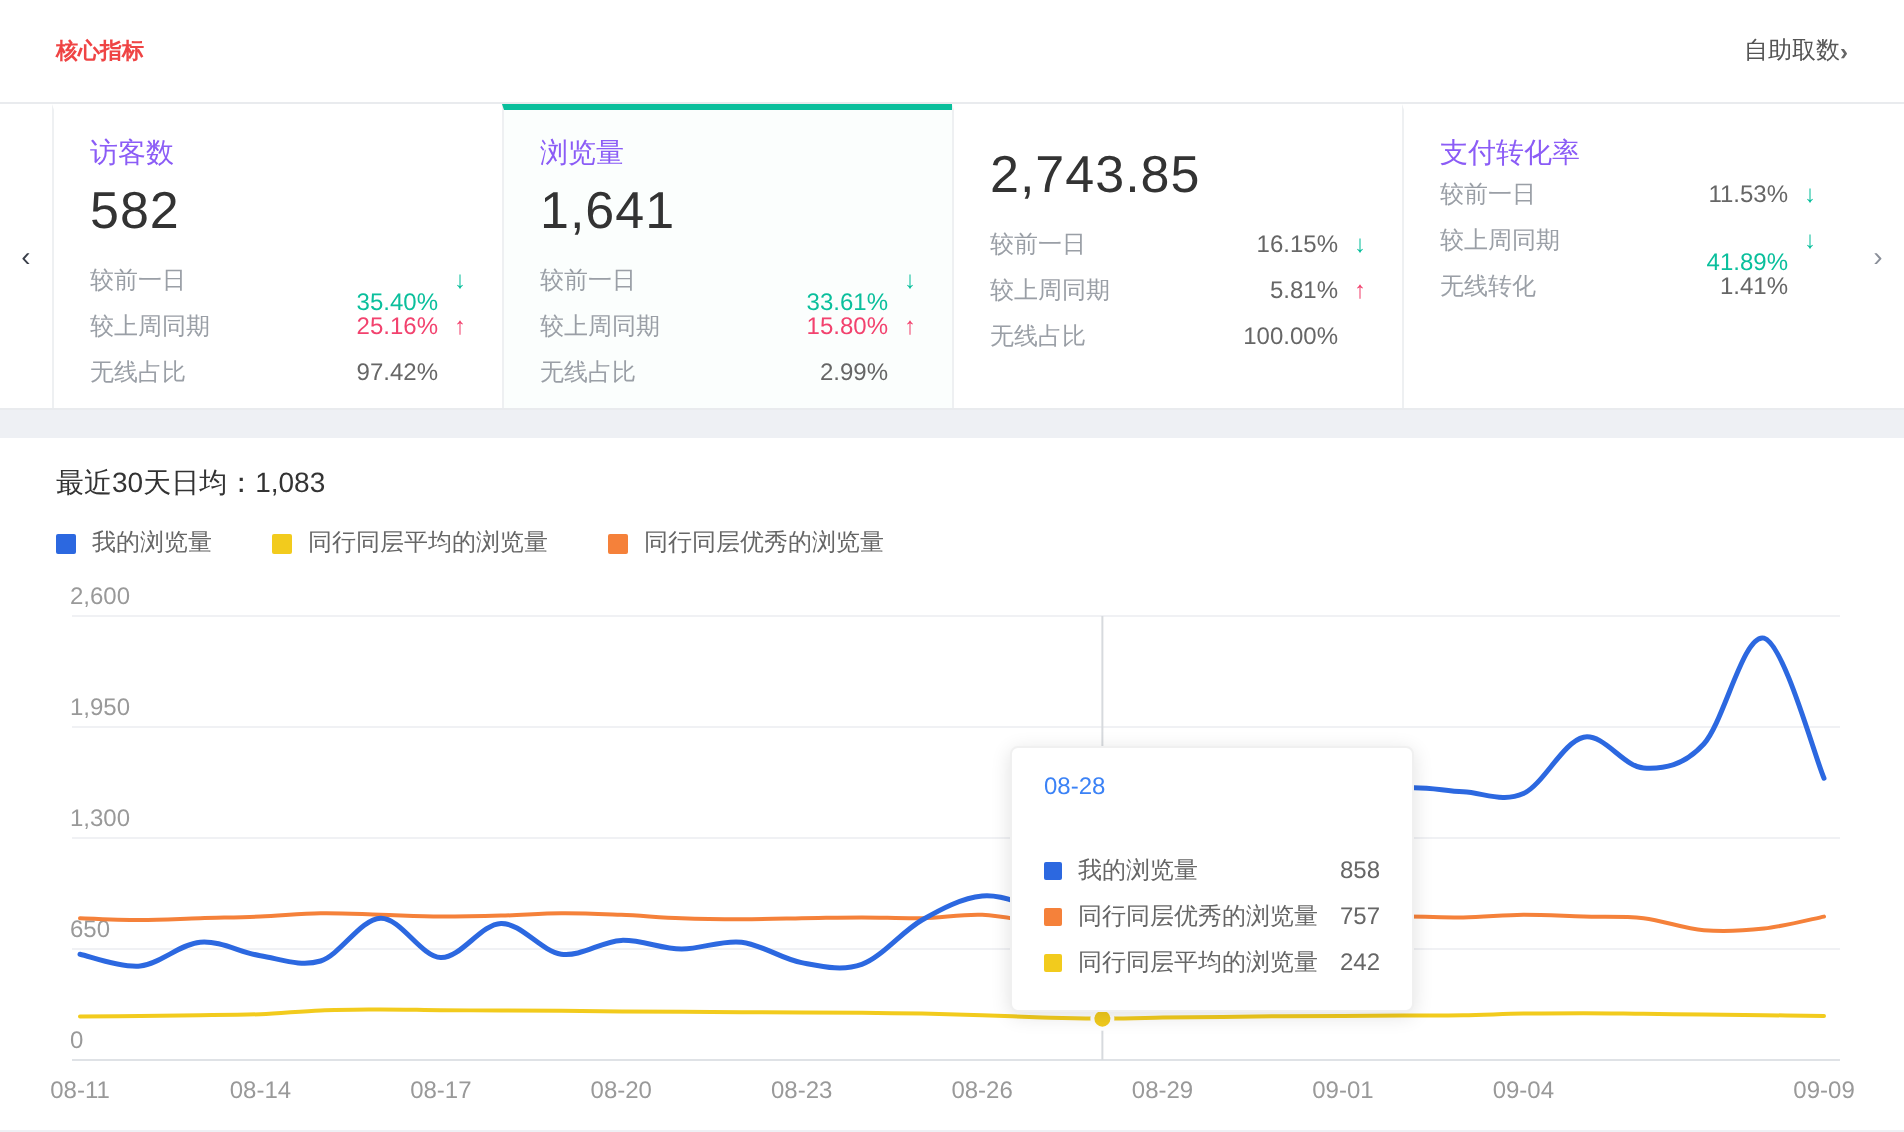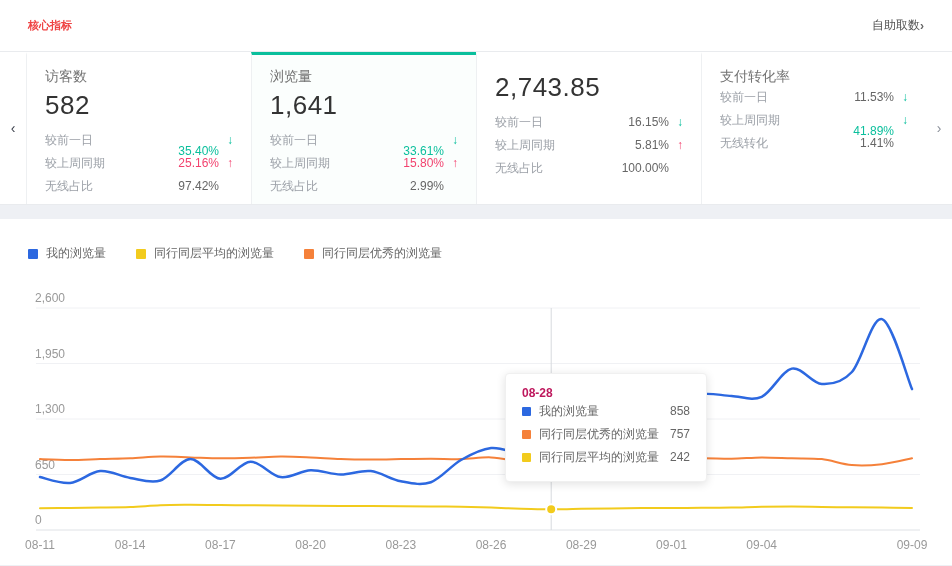--- a/index.html
+++ b/index.html
@@ -16,21 +16,21 @@
 
   
   .metrics { display:flex; height:153px; background:#fff; border-bottom:1px solid #e9ebee; }
   .gutter { width:26px; display:flex; align-items:center; justify-content:center;
             font-size:14px; color:#3a3f4a; cursor:pointer; background:#fff; }
   .gutter.right { color:#8a8f99; }
   .card { flex:1; border-left:1px solid #eef0f2; border-top:3px solid transparent;
           padding:13px 18px 0 18px; background:#fff; cursor:pointer; }
   .card:last-of-type { border-right:1px solid #eef0f2; }
   .card.selected { border-top-color:#0abf9c; background:#fbfefd; }
-  .card-title { font-size:14px; color:#737373; }
+  .card-title { font-size:14px; color:#8b5cf6; }
   .card-value { font-size:26px; color:#333; margin:4px 0 8px; letter-spacing:.5px; }
   .crow { display:flex; justify-content:space-between; align-items:center;
           font-size:12px; line-height:23px; height:23px; }
   .crow-label { color:#9a9fa6; }
   .crow-right { display:flex; align-items:center; }
   .crow-value.c-gray { color:#666; }
   .crow-value.c-green { color:#0abf9c;margin-top:22px; }
   .crow-value.c-red { color:#f2426e; }
   .crow-arrow { width:14px; text-align:right; font-weight:700; font-size:12px; }
   .crow-arrow.a-green { color:#0abf9c; }
@@ -44,21 +44,21 @@
   .legend { display:flex; align-items:center; gap:30px; margin-top:12px; }
   .legend-item { display:flex; align-items:center; gap:8px; font-size:12px; color:#666; cursor:pointer; }
   .swatch { width:10px; height:10px; display:inline-block; border-radius:1px; }
 
   .chart-canvas { position:absolute; left:0; top:0; width:952px; height:346px; }
 
   
   .tooltip { position:absolute; left:505px; top:154px; width:202px; background:#fff;
              border:1px solid #f0f0f0; border-radius:4px; padding:12px 16px 12px;
              box-shadow:0 2px 10px rgba(0,0,0,.12); z-index:5; }
-  .tooltip-date { font-size:12px; color:#be185d; margin-bottom:0;font-weight:bold; }
+  .tooltip-date { font-size:12px; color:#3b82f6; margin-bottom:24px; }
   .tooltip-row { display:flex; align-items:center; gap:8px; font-size:12px; color:#666; line-height:23px; }
   .tooltip-row .swatch { width:9px; height:9px; }
   .tooltip-name { flex:1; }
   .tooltip-val { color:#666; }
 </style>
 </head>
 <body>
 
 <div class="page">
 
@@ -179,20 +179,21 @@
 
     <div class="gutter right">
       <span>›</span>
     </div>
   </div>
 
   <div class="gap"></div>
 
   <div class="chart-section">
     <div class="chart-head">
+      <div class="chart-summary">最近30天日均：1,083</div>
       <div class="legend">
         <div class="legend-item">
           <span class="swatch" style="background: rgb(44, 104, 224);"></span>
           <span>我的浏览量</span>
         </div>
         <div class="legend-item">
           <span class="swatch" style="background: rgb(242, 203, 29);"></span>
           <span>同行同层平均的浏览量</span>
         </div>
         <div class="legend-item">

